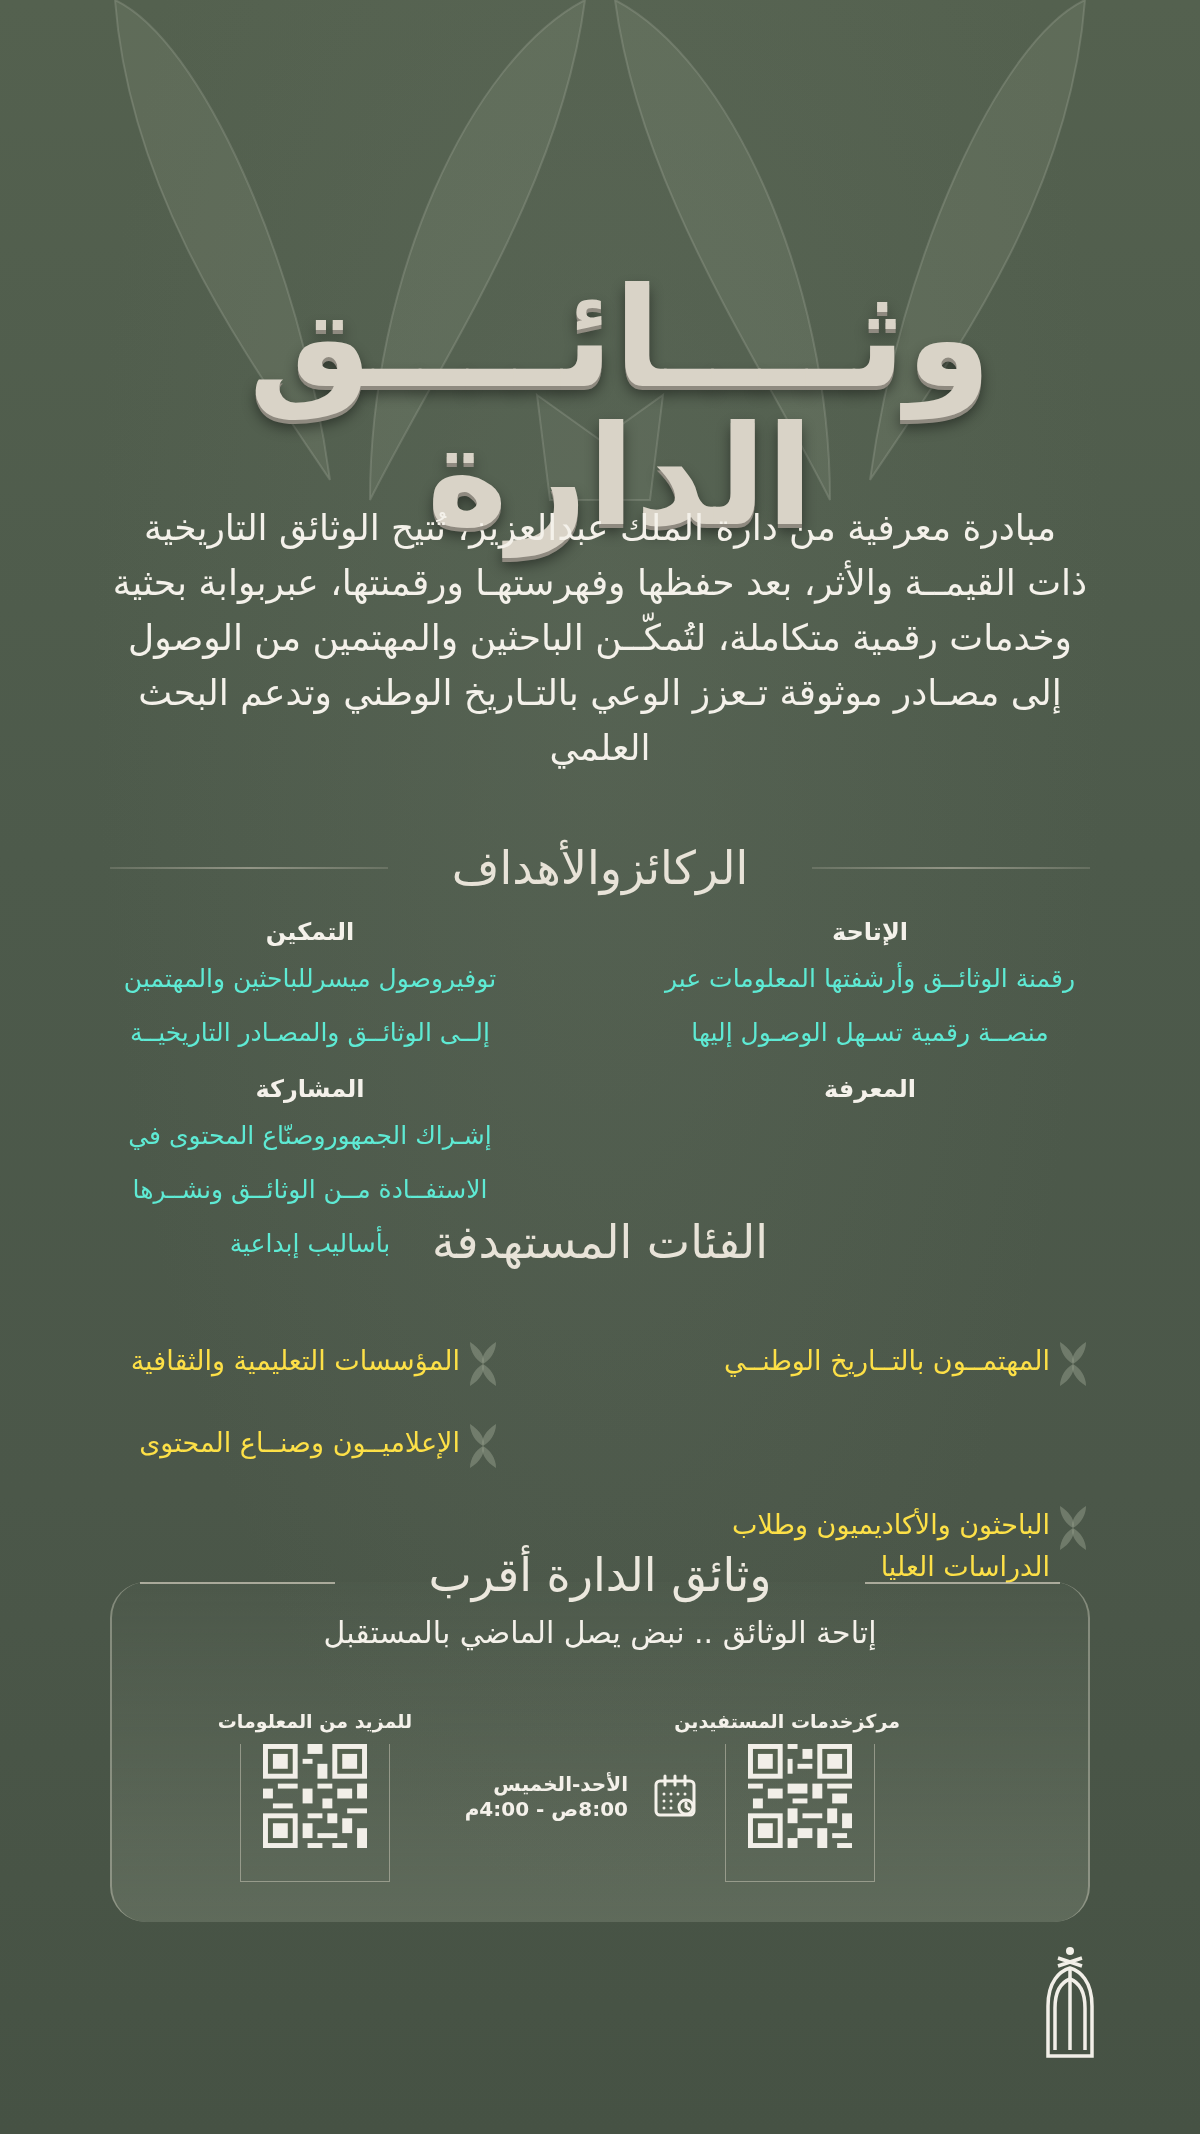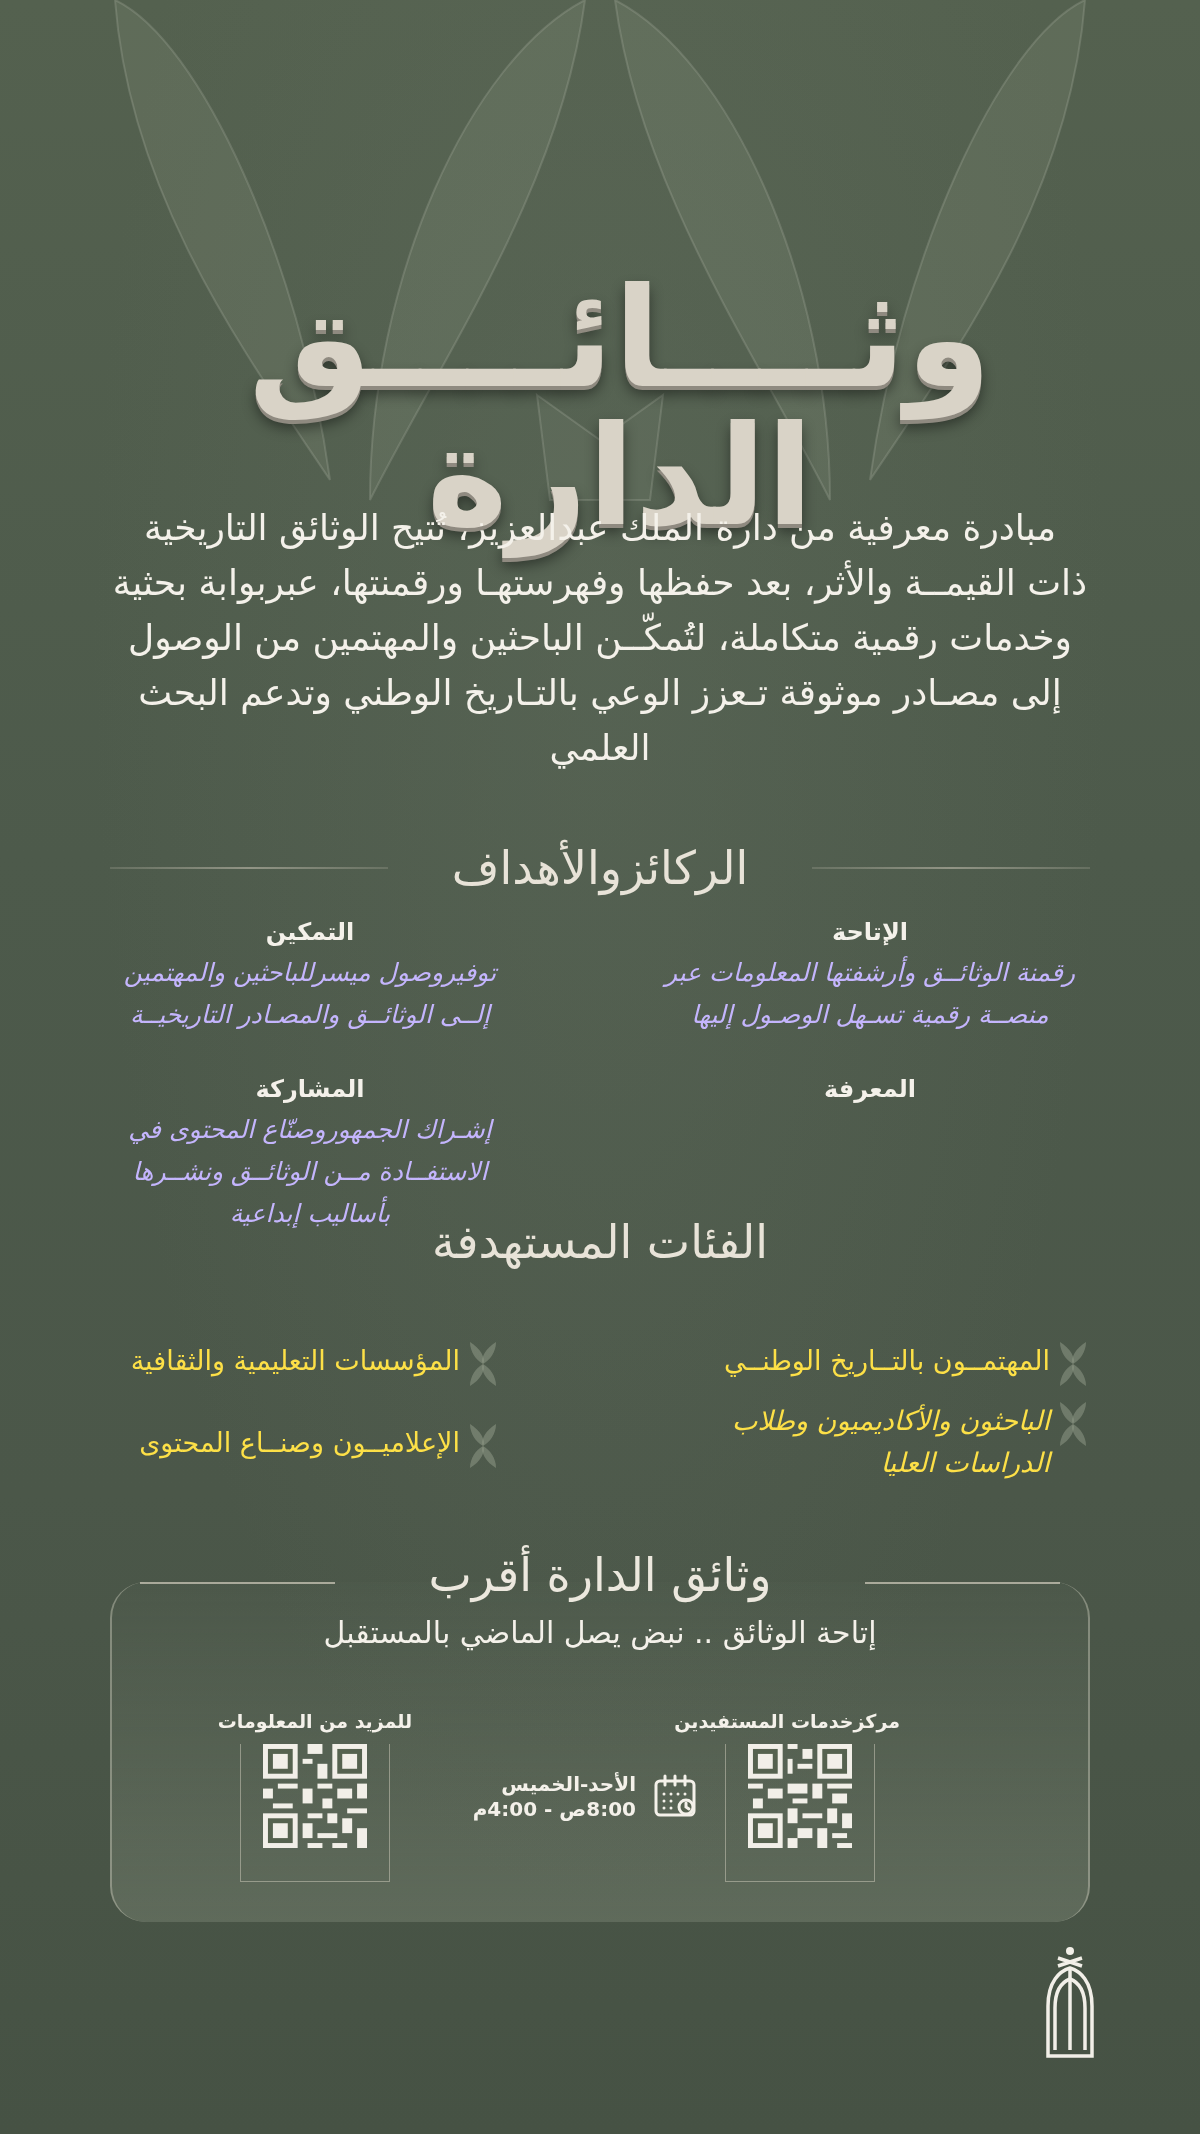--- a/index.html
+++ b/index.html
@@ -38,21 +38,21 @@
       position: absolute; left: 110px; width: 980px; height: 60px;
       display: flex; align-items: center; justify-content: center; gap: 34px;
     }
     .section-head .line { flex: 1; height: 2px; background: linear-gradient(90deg, rgba(200,195,180,0.2), rgba(200,195,180,0.55), rgba(200,195,180,0.2)); }
     .section-head .label { padding: 0 30px; font-size: 46px; color: #e8e3d8; white-space: nowrap; }
 
     .pillar {
       position: absolute; width: 420px; text-align: center;
     }
     .pillar .ptitle { font-size: 24px; font-weight: bold; color: #f4f1ea; margin-bottom: 6px; }
-    .pillar .ptext { font-size: 25px; line-height: 42px; color: #c4b5fd; font-style: italic; }
+    .pillar .ptext { font-size: 25px; line-height: 54px; color: #5eead4; }
 
     .target {
       position: absolute; display: flex; align-items: flex-start; gap: 6px;
       font-size: 27px; line-height: 42px; color: #fde047;
     }
     .target .bullet { width: 34px; height: 52px; flex: 0 0 34px; margin-top: -2px; }
 
     .card {
       position: absolute; top: 1582px; left: 110px; width: 980px; height: 340px;
       border-radius: 36px;
@@ -73,21 +73,21 @@
     .qr-block .qlabel { font-size: 19px; font-weight: bold; color: #f4f1ea; margin-bottom: 12px; white-space: nowrap; }
     .qr-frame {
       width: 150px; height: 138px; margin: 0 auto;
       border: 1.5px solid rgba(210,205,190,0.5); border-top: none;
       position: relative;
     }
     .qr-frame svg { position: absolute; top: 0; left: 22px; }
 
     .hours {
       position: absolute; top: 1772px; left: 460px; width: 240px;
-      display: flex; align-items: center; gap: 16px; direction: rtl;
+      display: flex; align-items: center; gap: 24px; direction: rtl;
     }
     .hours .htext { font-size: 20px; font-weight: bold; line-height: 25px; color: #f4f1ea; text-align: right; }
 
     .logo { position: absolute; top: 1946px; left: 1040px; width: 60px; height: 120px; }
   </style>
 </head>
 <body>
 
 <div class="bg"></div>
 
@@ -149,21 +149,21 @@
     <svg class="bullet" viewBox="0 0 34 52">
         <g fill="rgba(180,190,170,0.35)">
           <path d="M4 4 C 14 10, 20 20, 17 26 C 10 22, 4 14, 4 4 Z"></path>
           <path d="M30 4 C 20 10, 14 20, 17 26 C 24 22, 30 14, 30 4 Z"></path>
           <path d="M4 48 C 14 42, 20 32, 17 26 C 10 30, 4 38, 4 48 Z"></path>
           <path d="M30 48 C 20 42, 14 32, 17 26 C 24 30, 30 38, 30 48 Z"></path>
         </g>
       </svg>
     <span>المؤسسات التعليمية والثقافية</span>
   </div>
-  <div class="target" style="top:1400px; right:110px; width:380px;font-style:italic;">
+  <div class="target" style="top:1504px; right:110px; width:380px;">
     <svg class="bullet" viewBox="0 0 34 52">
         <g fill="rgba(180,190,170,0.35)">
           <path d="M4 4 C 14 10, 20 20, 17 26 C 10 22, 4 14, 4 4 Z"></path>
           <path d="M30 4 C 20 10, 14 20, 17 26 C 24 22, 30 14, 30 4 Z"></path>
           <path d="M4 48 C 14 42, 20 32, 17 26 C 10 30, 4 38, 4 48 Z"></path>
           <path d="M30 48 C 20 42, 14 32, 17 26 C 24 30, 30 38, 30 48 Z"></path>
         </g>
       </svg>
     <span>الباحثون والأكاديميون وطلاب الدراسات العليا</span>
   </div>

